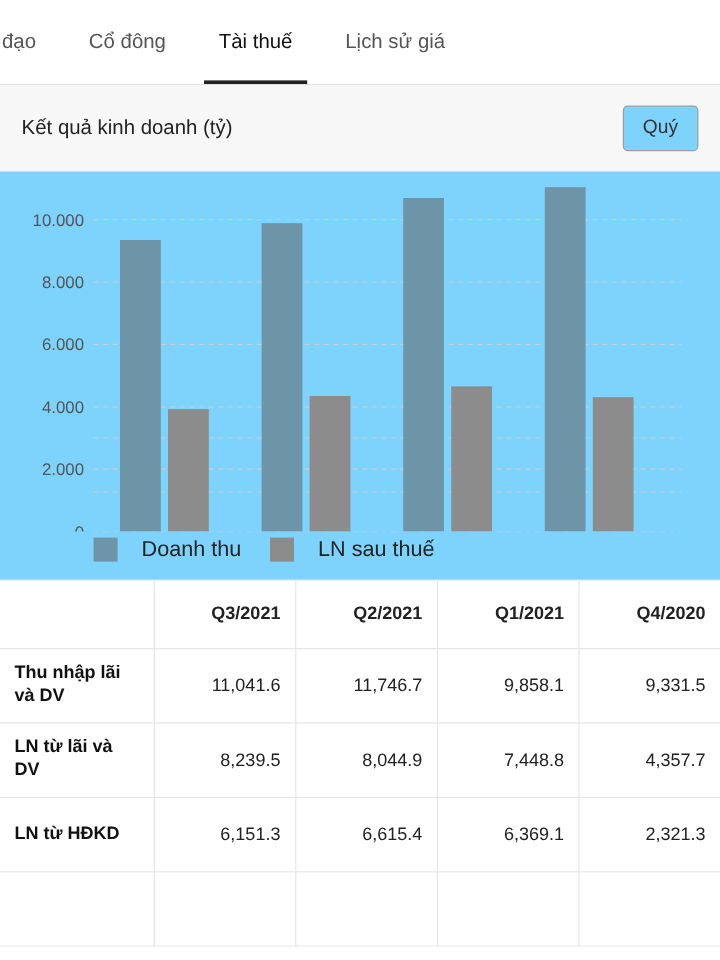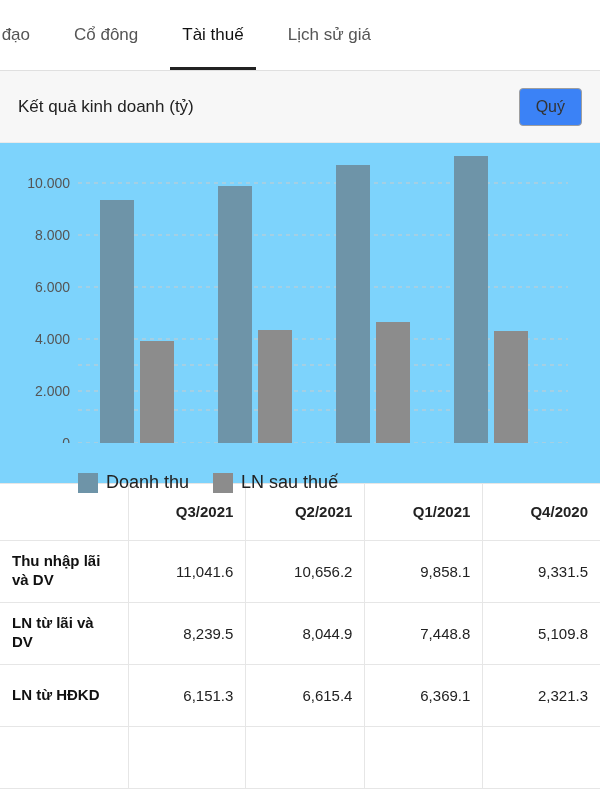--- a/index.html
+++ b/index.html
@@ -78,21 +78,21 @@
     font-size: 16px;
     color: #333333;
     padding: 9px 16px;
     border-radius: 4px;
     border: 1px solid transparent;
     background: transparent;
     box-sizing: border-box;
   }
   .toggle-btn.selected {
     border: 1px solid #9e9e9e;
-    background: #3b82f6;
+    background: #7dd3fc;
   }
 
   
   .chart-wrap {
     position: relative;
     height: 330px;
     background: #7dd3fc;
     padding-top: 10px;
   }
   .chart-svg {
@@ -102,23 +102,22 @@
     display: flex;
     align-items: center;
     gap: 10px;
     padding: 4px 0 0 78px;
     font-size: 18px;
     color: #222222;
   }
   .legend-item {
     display: flex;
     align-items: center;
-    gap: 8px;
+    gap: 20px;
     margin-right: 14px;
-    margin-top: 25px;
   }
   .legend-swatch {
     width: 20px;
     height: 20px;
     display: inline-block;
   }
 
   
   .table-wrap {
     border-top: 1px solid #e6e6e6;
@@ -253,30 +252,30 @@
         <th>Q3/2021</th>
         <th>Q2/2021</th>
         <th>Q1/2021</th>
         <th>Q4/2020</th>
       </tr>
     </thead>
     <tbody>
       <tr>
         <td class="rowlabel">Thu nhập lãi và DV</td>
         <td class="num">11,041.6</td>
-        <td class="num">10,656.2</td>
+        <td class="num">11,746.7</td>
         <td class="num">9,858.1</td>
         <td class="num">9,331.5</td>
       </tr>
       <tr>
         <td class="rowlabel">LN từ lãi và DV</td>
         <td class="num">8,239.5</td>
         <td class="num">8,044.9</td>
         <td class="num">7,448.8</td>
-        <td class="num">5,109.8</td>
+        <td class="num">4,357.7</td>
       </tr>
       <tr>
         <td class="rowlabel">LN từ HĐKD</td>
         <td class="num">6,151.3</td>
         <td class="num">6,615.4</td>
         <td class="num">6,369.1</td>
         <td class="num">2,321.3</td>
       </tr>
       <tr>
         <td class="rowlabel">&nbsp;</td>

